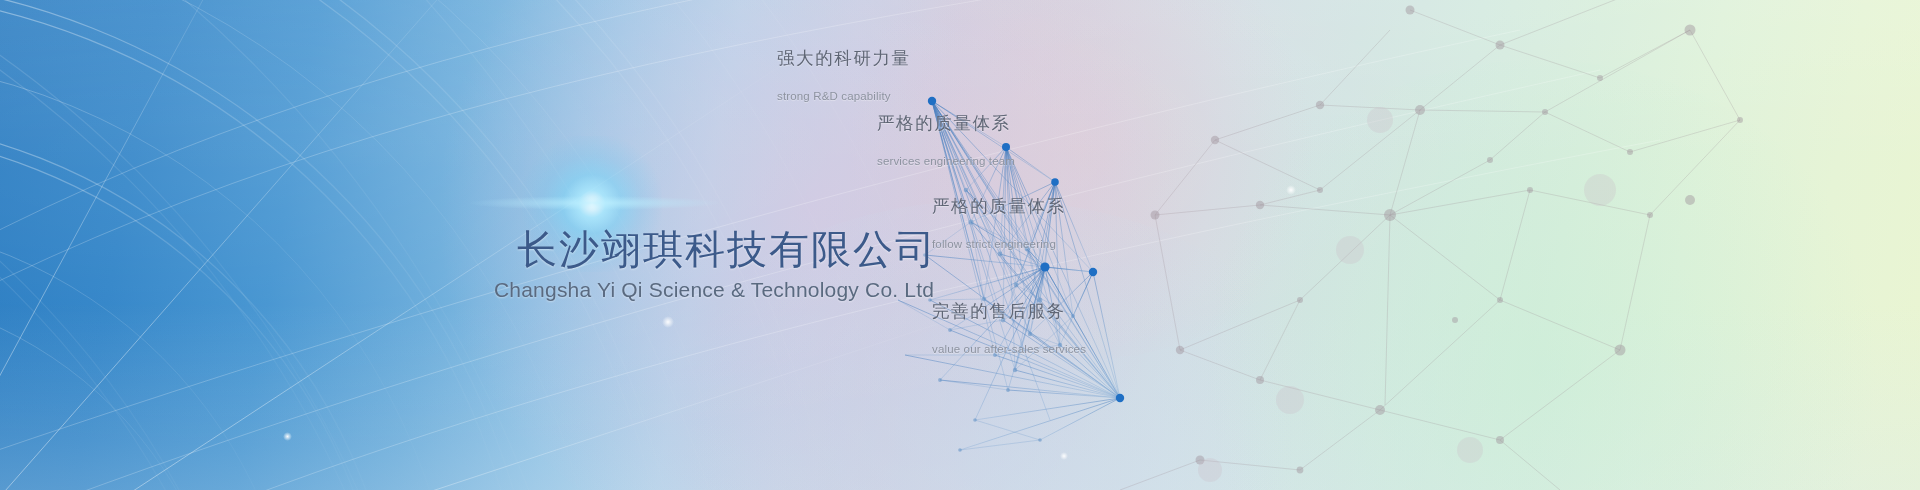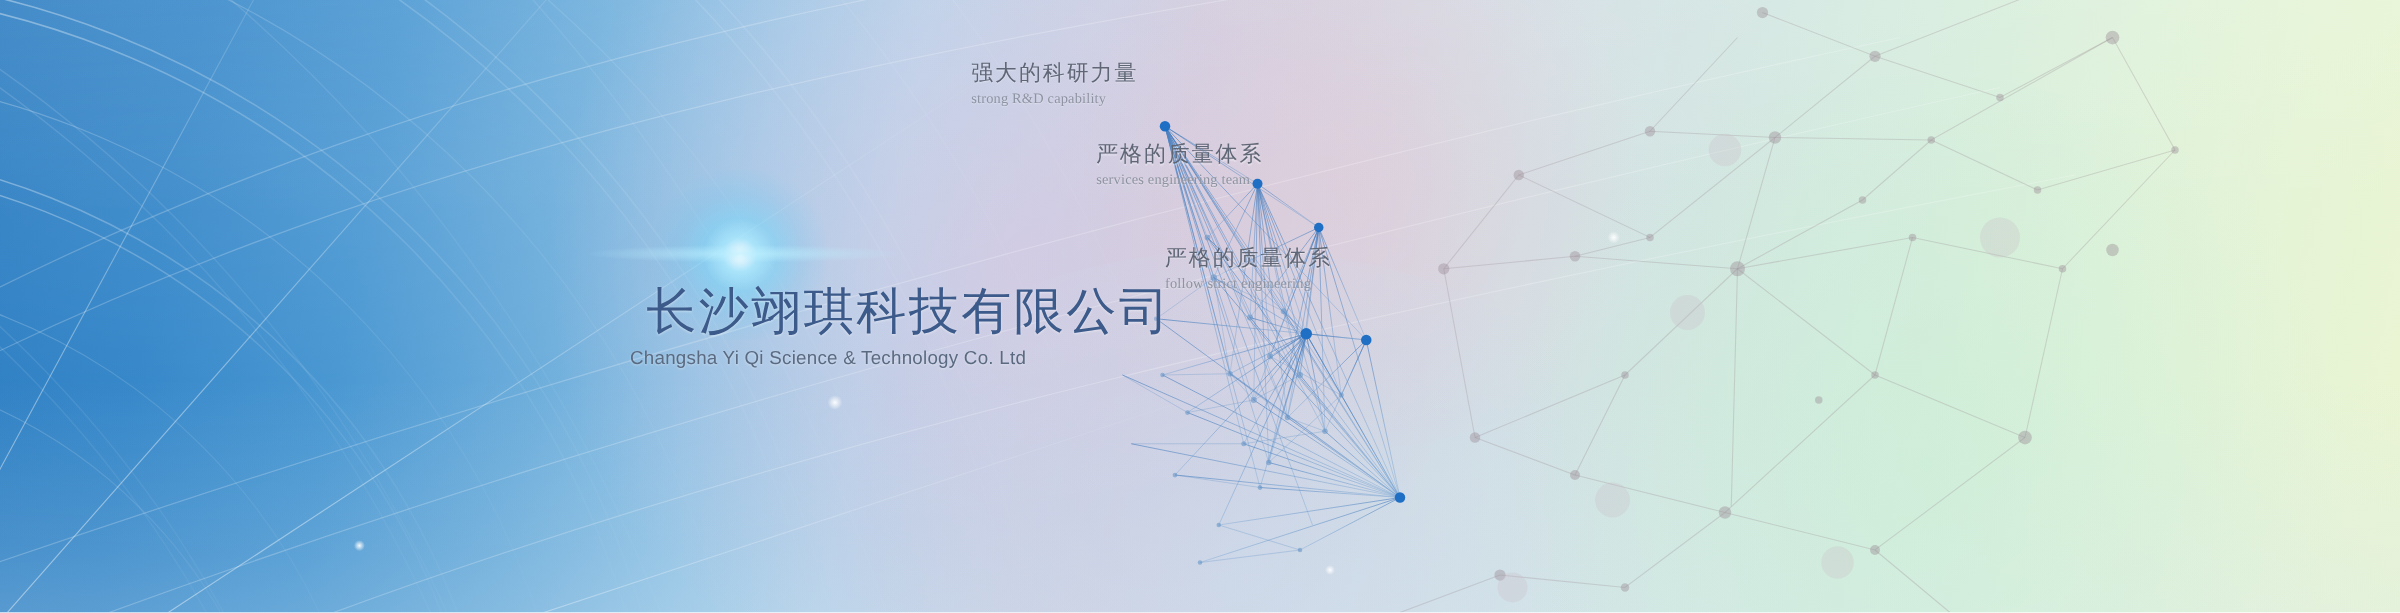--- a/index.html
+++ b/index.html
@@ -92,35 +92,35 @@
   }
   #title-cn{
     font-family:"DejaVu Serif","Liberation Serif",serif;
     font-size:40px; letter-spacing:2px; color:#3c5a8a; white-space:nowrap;
     line-height:1.05;
     text-shadow:0 1px 2px rgba(255,255,255,.45);
     margin-left:31px;
   }
   #title-en{
     font-family:"Liberation Sans","DejaVu Sans",sans-serif;
-    font-size:15px; letter-spacing:.2px; color:#5a6a80; white-space:nowrap;
-    margin-top:8px; margin-left:18px;
+    font-size:21px; letter-spacing:.2px; color:#5a6a80; white-space:nowrap;
+    margin-top:8px; margin-left:8px;
     text-shadow:0 1px 2px rgba(255,255,255,.4);
   }
 
   
   .feature{position:absolute;white-space:nowrap;}
   .feature .cn{
     font-family:Liberation Serif, serif;
     font-size:17.5px; letter-spacing:1.6px; color:#5f6675;
     text-shadow:0 1px 1px rgba(255,255,255,.4);
   }
   .feature .en{
-    font-family:Liberation Serif, serif;
-    font-size:11.5px; letter-spacing:.15px; color:#8d93a0; margin-top:3px;
+    font-family:Liberation Sans, sans-serif;
+    font-size:11.5px; letter-spacing:.15px; color:#8d93a0; margin-top:20px;
     text-shadow:0 1px 1px rgba(255,255,255,.4);
   }
   #f0{left:777px;top:46px;}
   #f1{left:877px;top:111px;}
   #f2{left:932px;top:194px;}
   #f3{left:932px;top:299px;}
 </style>
 </head>
 <body>
 
@@ -466,14 +466,18 @@
   <div class="feature" id="f1">
     <div class="cn">严格的质量体系</div>
     <div class="en">services engineering team</div>
   </div>
 
   <div class="feature" id="f2">
     <div class="cn">严格的质量体系</div>
     <div class="en">follow strict engineering</div>
   </div>
 
+  <div class="feature" id="f3">
+    <div class="cn">完善的售后服务</div>
+    <div class="en">value our after-sales services</div>
+  </div>
 
 </div>
 
 </body></html>

